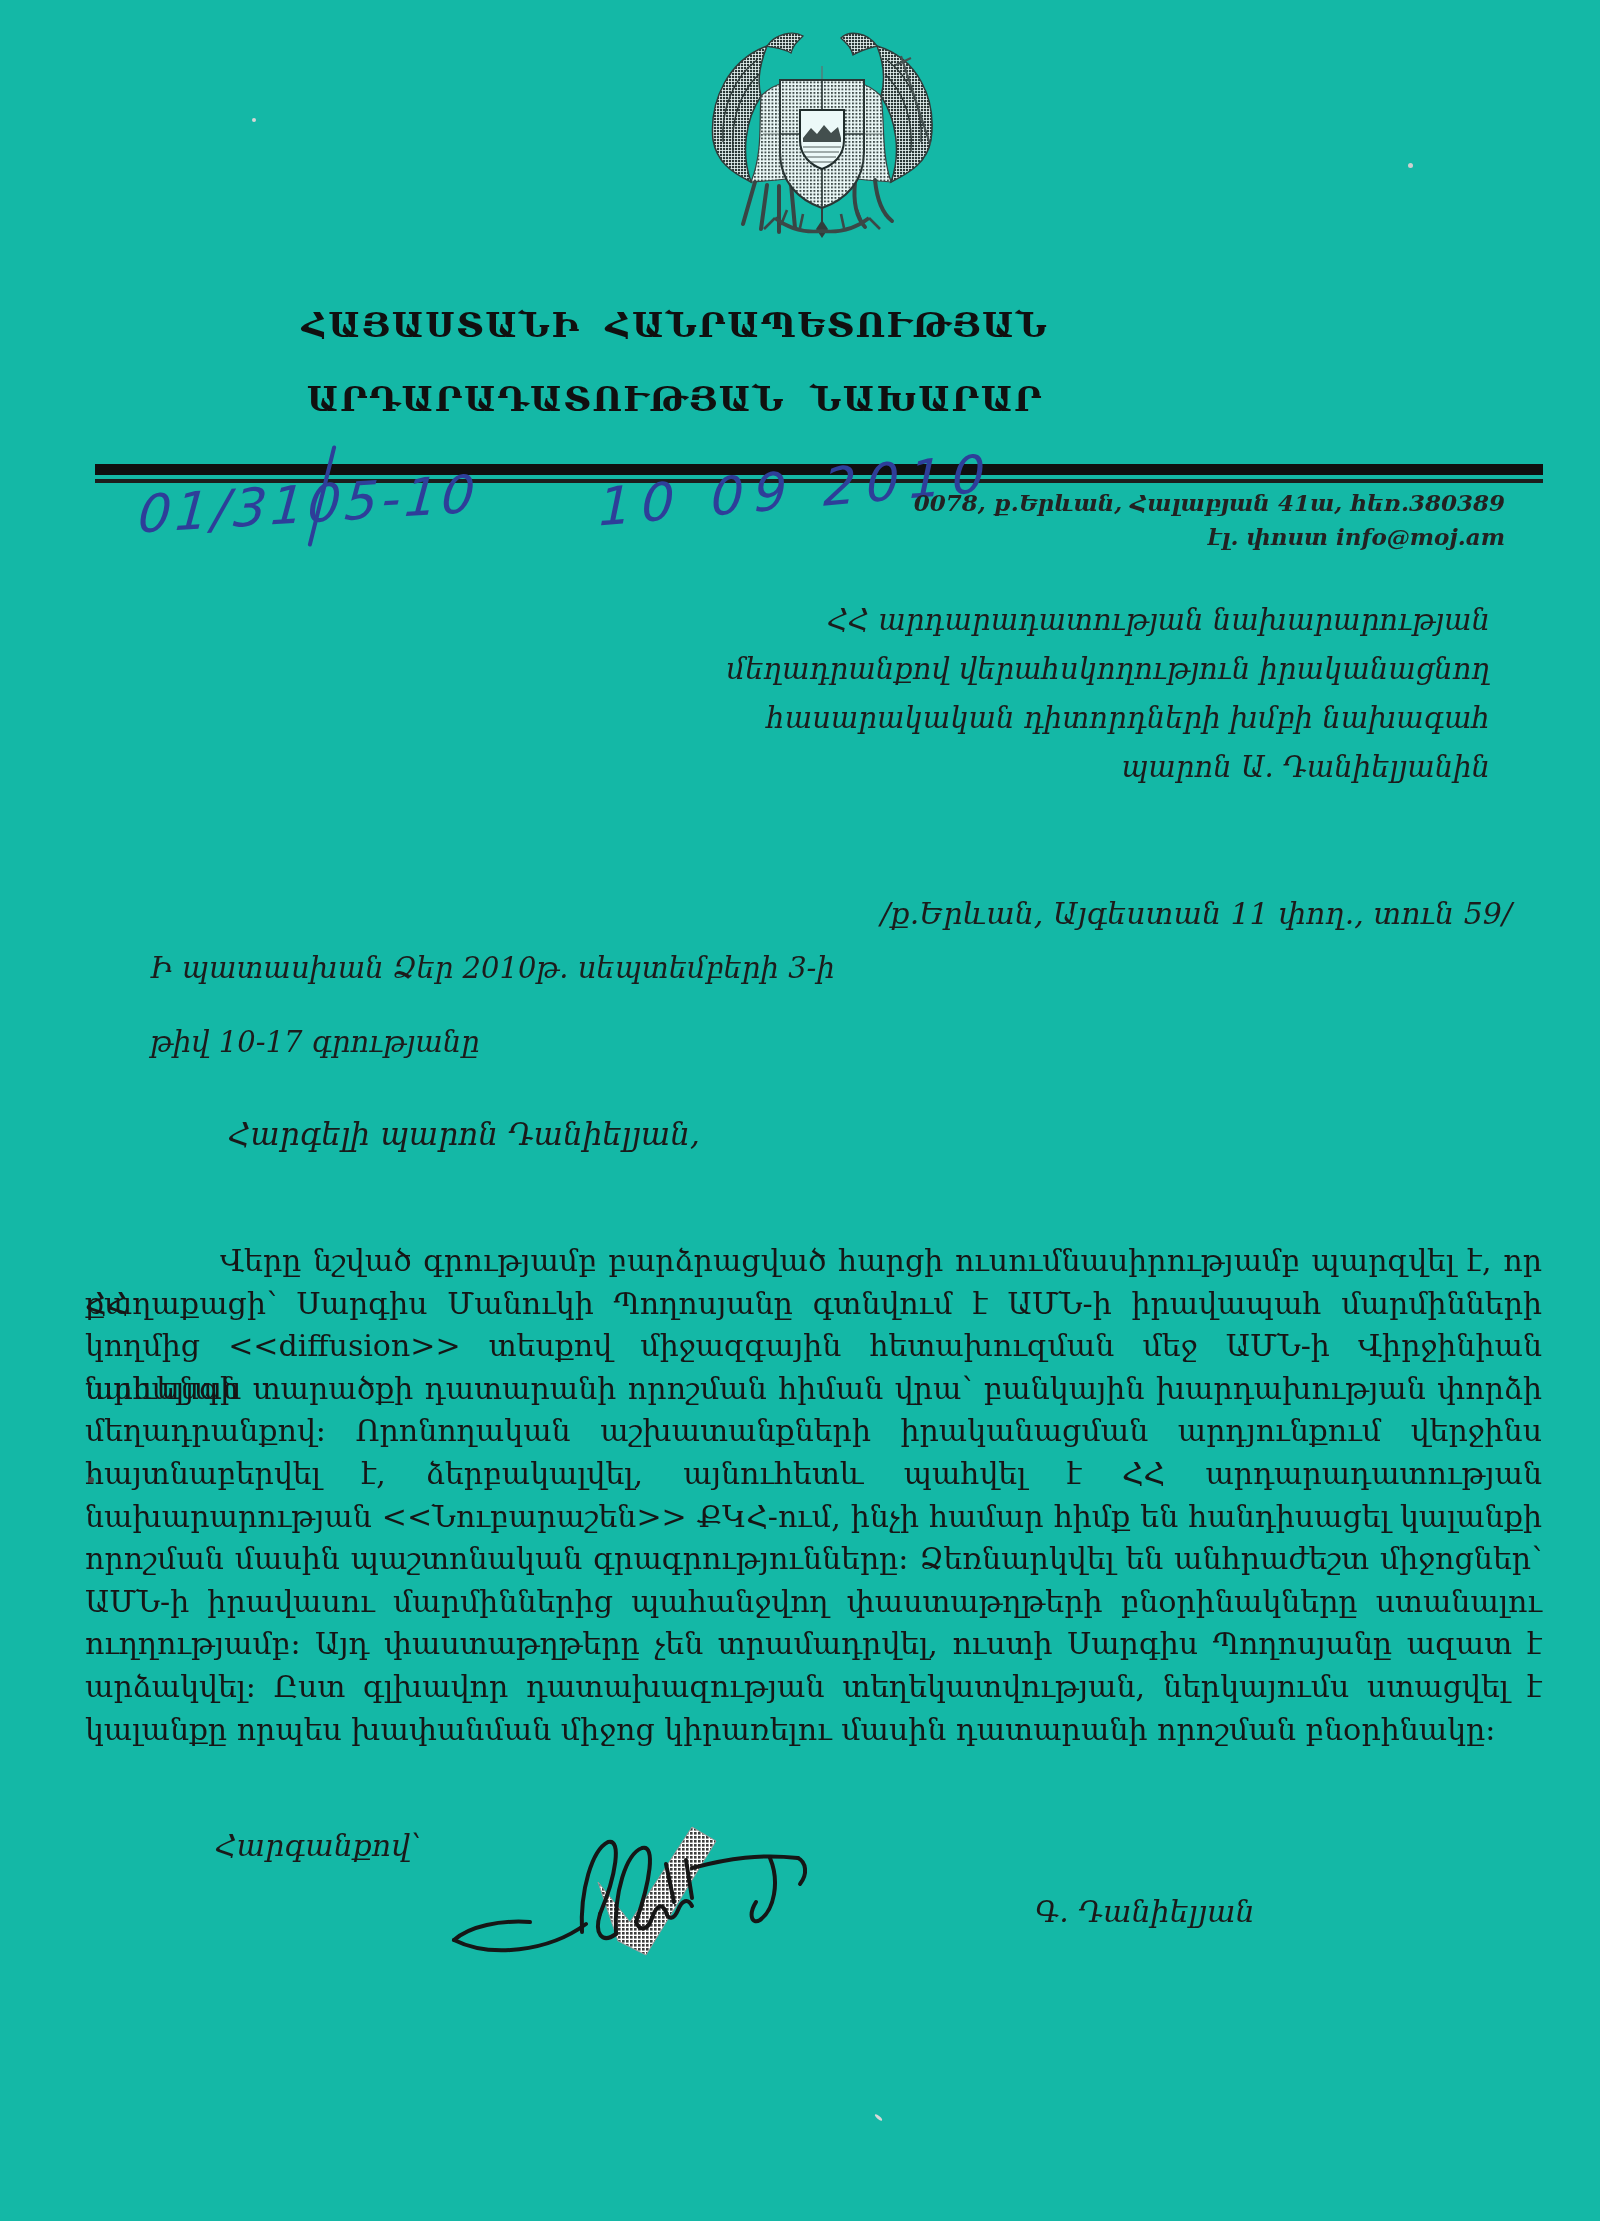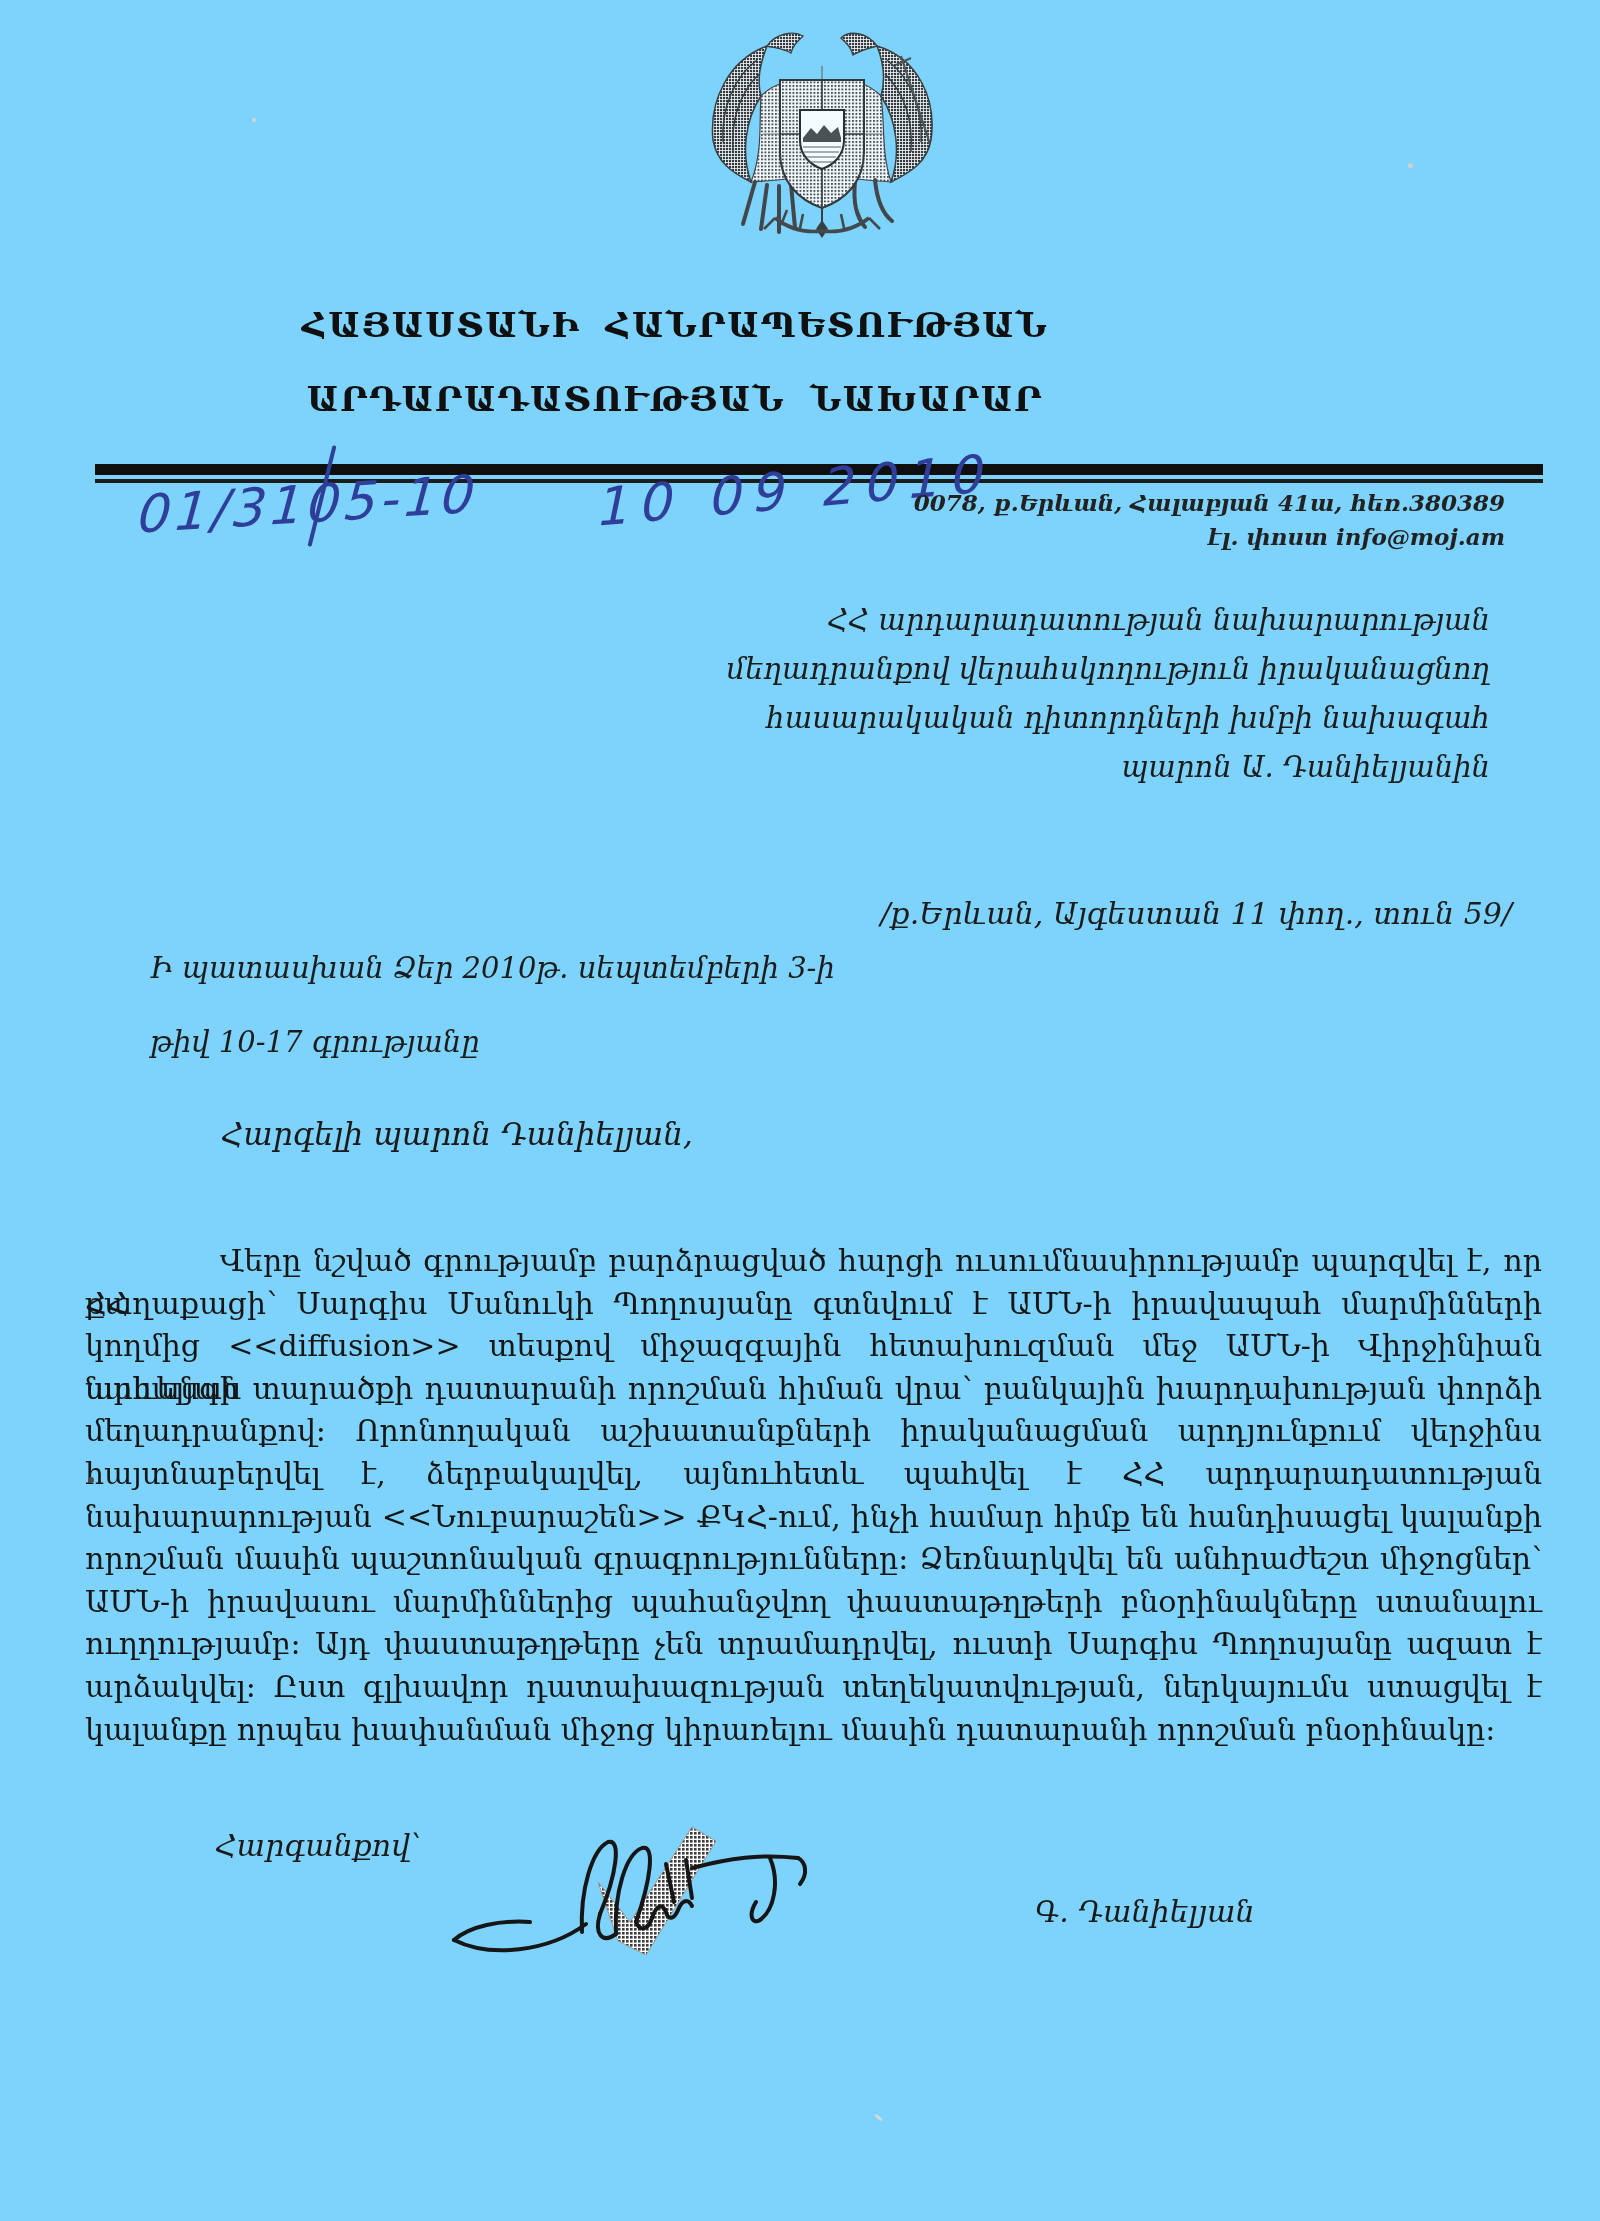--- a/index.html
+++ b/index.html
@@ -1,20 +1,20 @@
 <!DOCTYPE html>
 <html><head>
 <meta charset="utf-8">
 <style>
   html,body{margin:0;padding:0;background:#e8e8e8;}
   .page{
     position:relative;
     width:1600px;height:2221px;
     margin:0 auto;
-    background:#7dd3fc;
+    background:#14b8a6;
     overflow:hidden;
     font-family:"DejaVu Serif","DejaVu Sans",serif;
     color:#161616;
   }
   
   .emblem{position:absolute;left:705px;top:22px;width:235px;height:225px;opacity:.92;}
   .title{
     position:absolute;left:10px;top:288px;width:1330px;
     text-align:center;font-weight:bold;font-size:34px;
     letter-spacing:1.5px;word-spacing:12px;line-height:74px;color:#101010;
@@ -42,21 +42,21 @@
     position:absolute;right:110px;top:596px;text-align:right;
     font-style:italic;font-size:29px;line-height:49px;color:#1c1c1c;
   }
   .rec-address{
     position:absolute;right:88px;top:896px;
     font-style:italic;font-size:30px;color:#1c1c1c;white-space:nowrap;
   }
   
   .inreply{position:absolute;left:150px;top:950px;font-style:italic;font-size:29px;line-height:36px;color:#1c1c1c;}
   .inreply .l2{margin-top:38px;}
-  .salutation{position:absolute;left:221px;top:1116px;font-style:italic;font-size:31px;color:#1a1a1a;white-space:nowrap;}
+  .salutation{position:absolute;left:228px;top:1116px;font-style:italic;font-size:31px;color:#1a1a1a;white-space:nowrap;}
   
   .body-block{position:absolute;left:85px;top:1240px;width:1457px;font-size:30px;color:#161616;}
   .bl{line-height:42.6px;height:42.6px;overflow:visible;white-space:nowrap;}
   .bl.j{text-align:justify;text-align-last:justify;white-space:normal;}
   .bl.first{text-indent:135px;}
   .bl.last{text-align:left;}
   
   .respect{position:absolute;left:215px;top:1828px;font-style:italic;font-size:30px;color:#1a1a1a;white-space:nowrap;}
   .signatory{position:absolute;left:1035px;top:1894px;font-style:italic;font-size:30px;color:#1a1a1a;white-space:nowrap;}
   .signature{position:absolute;left:430px;top:1772px;width:400px;height:235px;}

